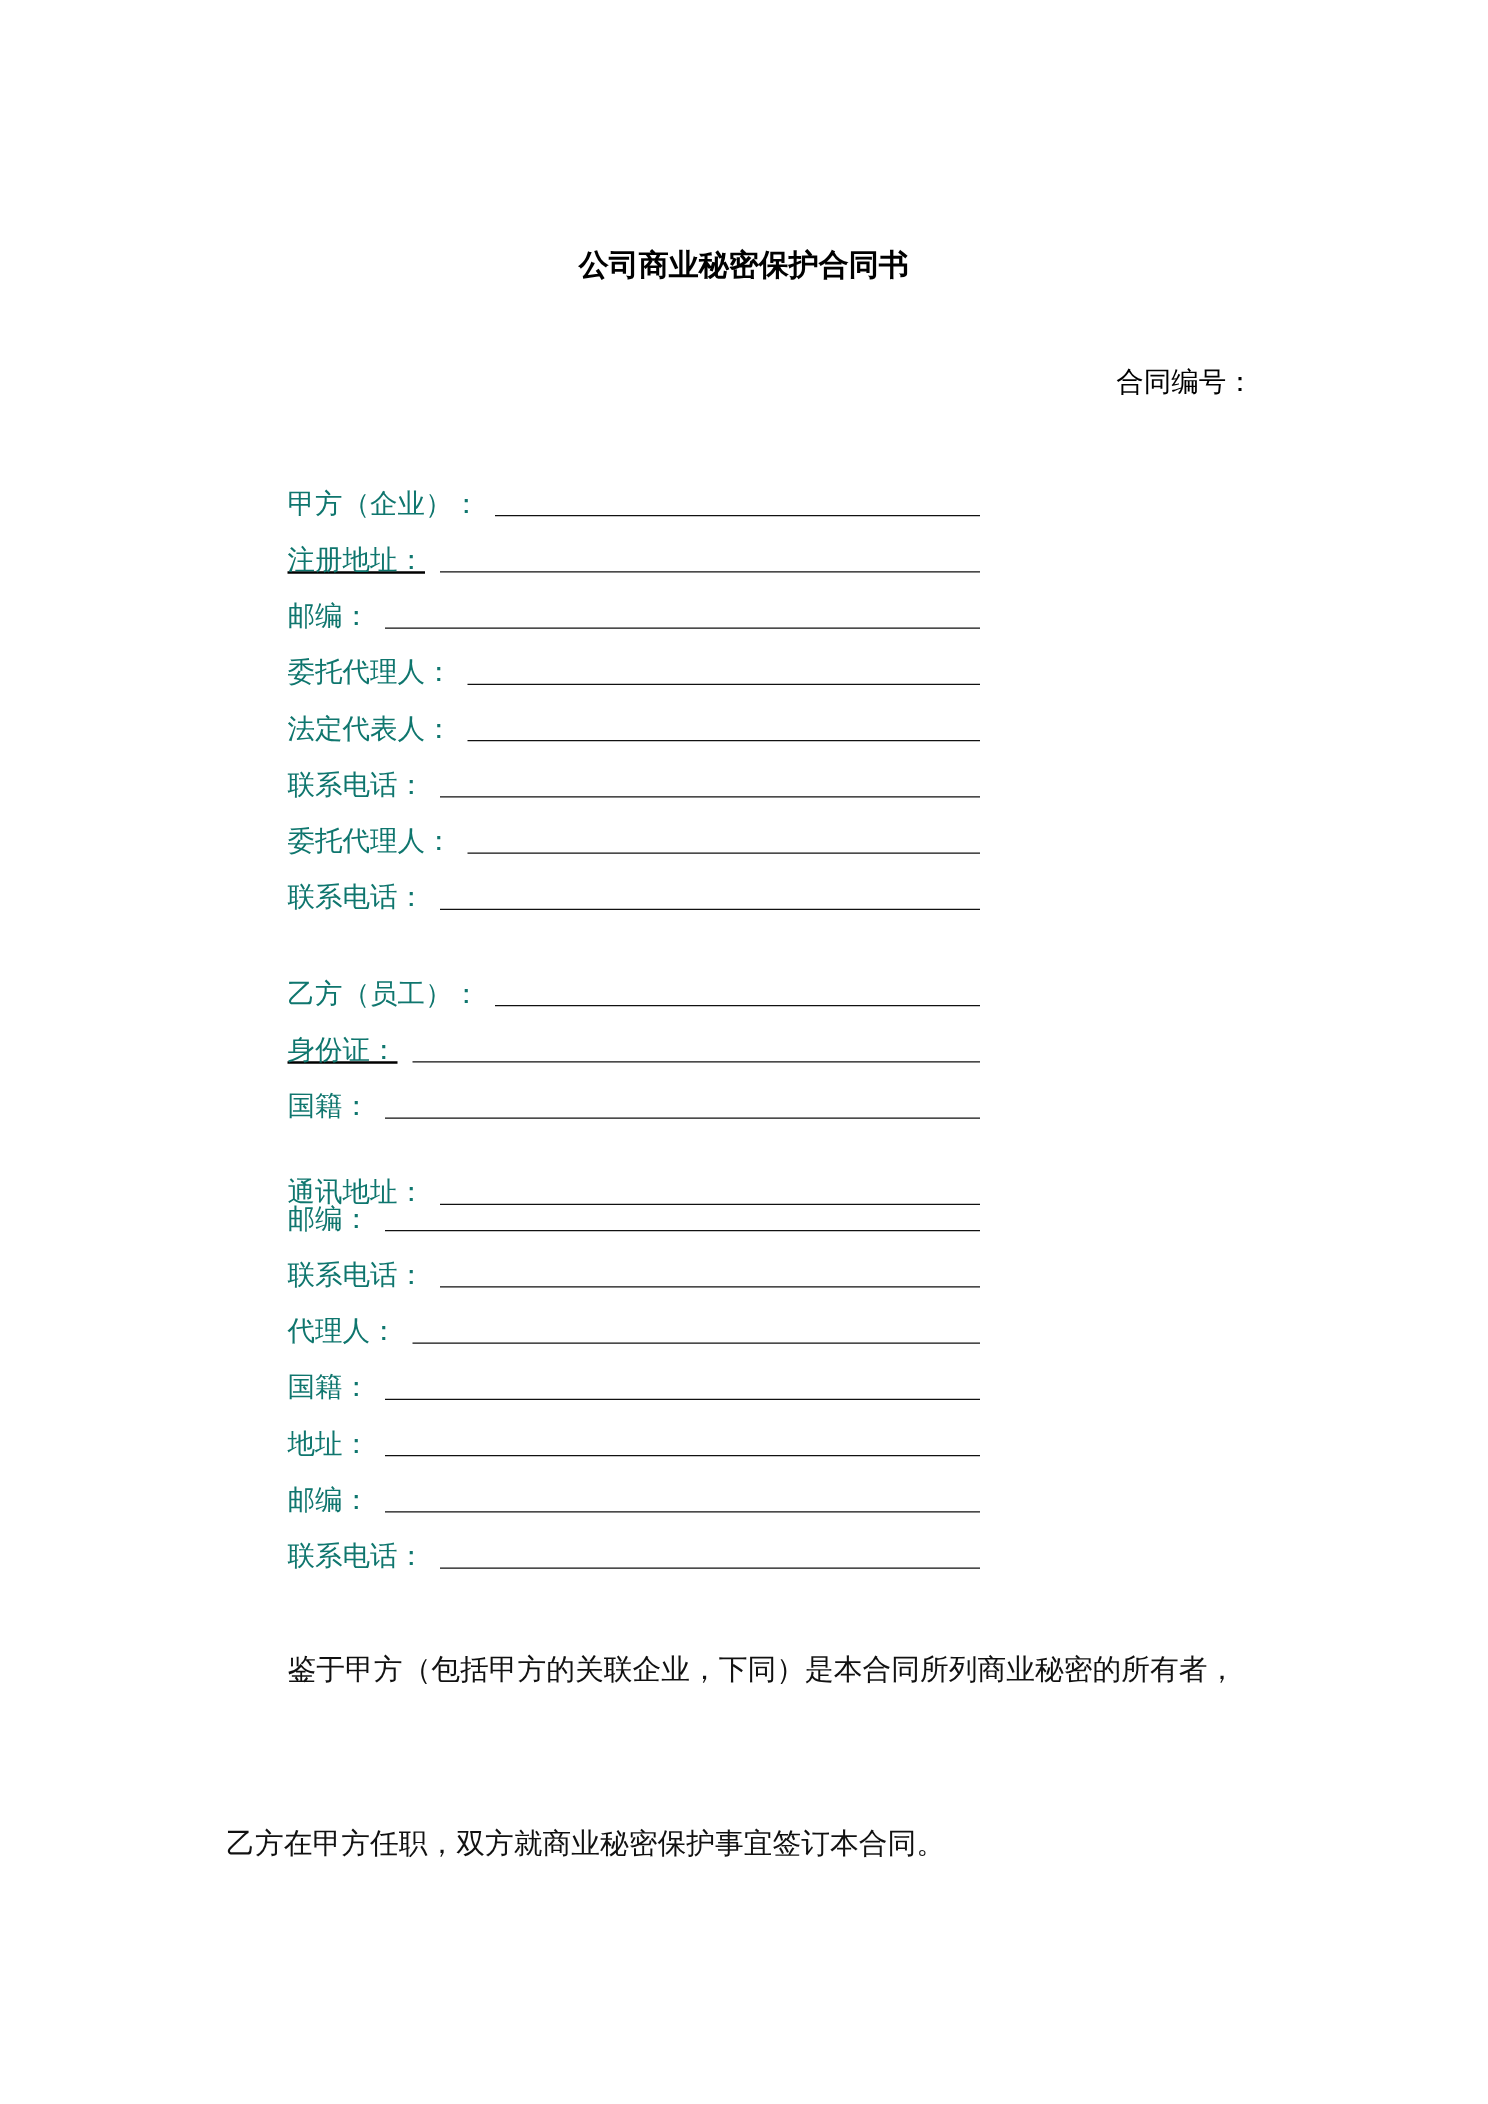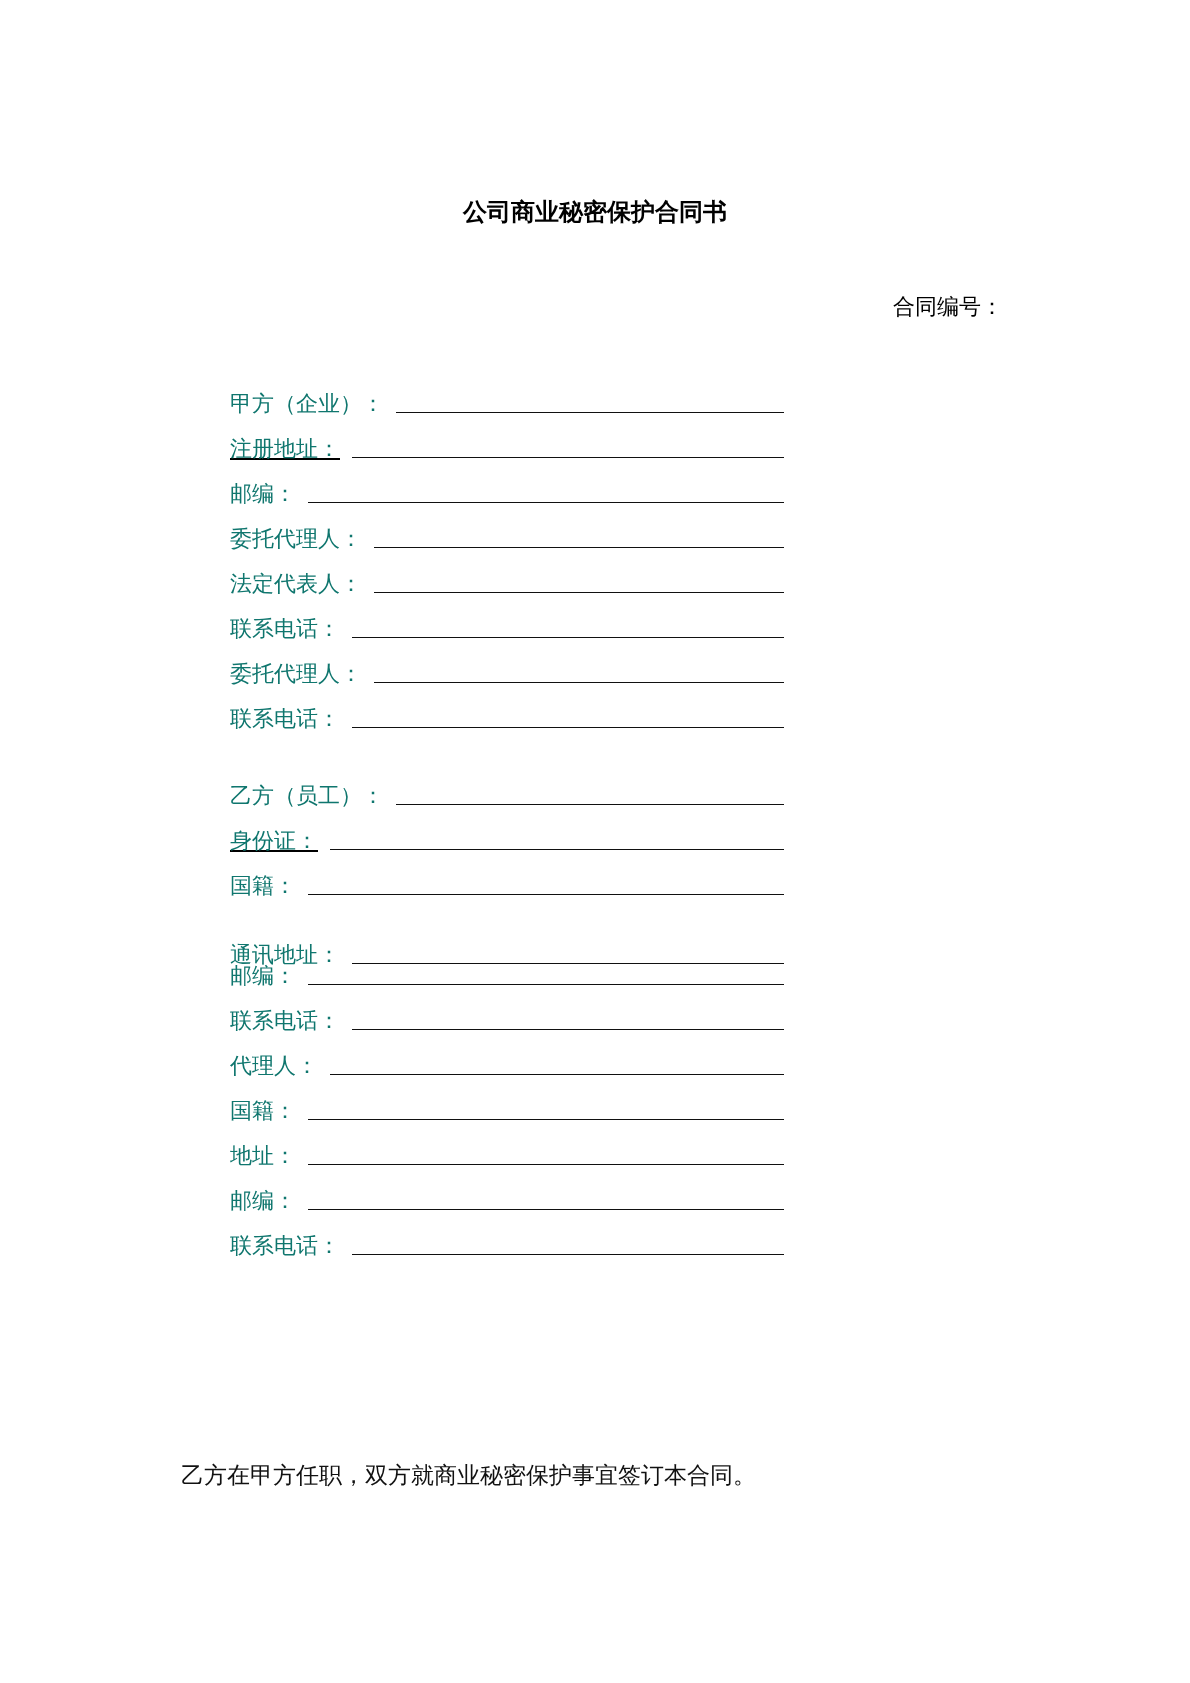--- a/index.html
+++ b/index.html
@@ -164,15 +164,16 @@
     <div class="field-row" style="top:1184px;">
       <span class="field-label">邮编：</span>
       <input class="field-line" value="" style="">
     </div>
     <div class="field-row" style="top:1229px;">
       <span class="field-label">联系电话：</span>
       <input class="field-line" value="" style="">
     </div>
   </div>
 
+  <div class="para" style="left:230px; top:1320px;">鉴于甲方（包括甲方的关联企业，下同）是本合同所列商业秘密的所有者，</div>
   <div class="para" style="left:181px; top:1415px;margin-top:44px;">乙方在甲方任职，双方就商业秘密保护事宜签订本合同。</div>
 
 </div>
 
 </body></html>

